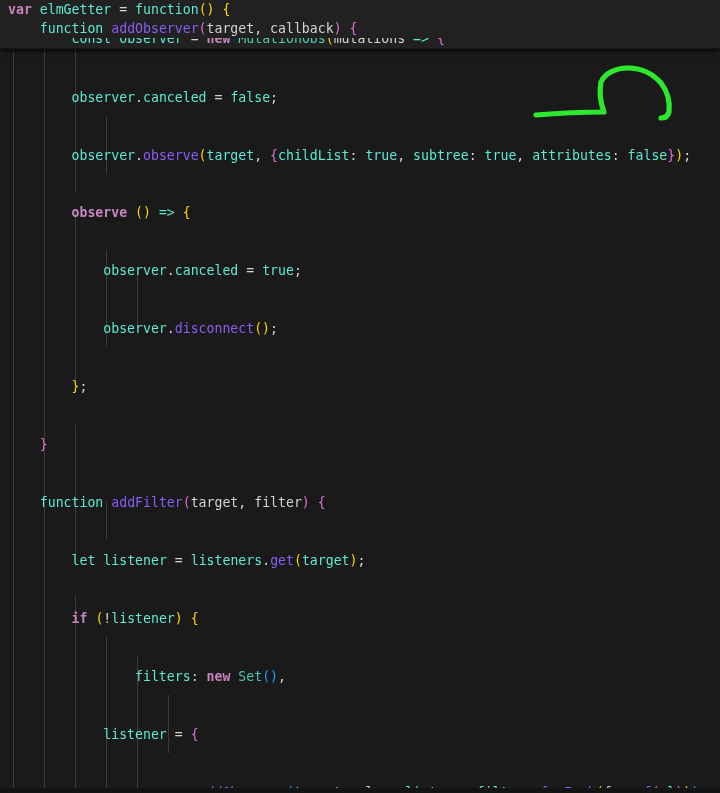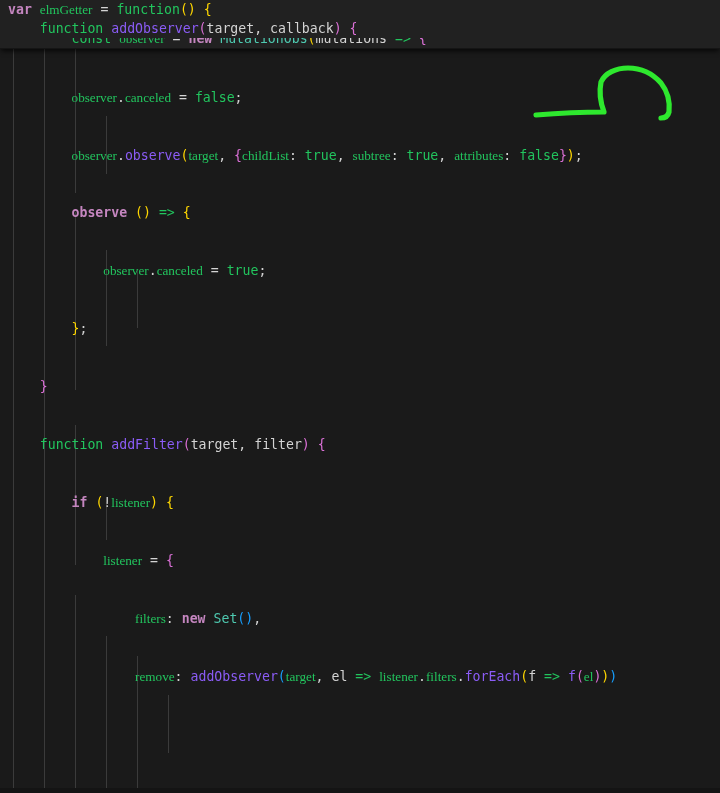--- a/index.html
+++ b/index.html
@@ -58,23 +58,23 @@
     z-index: 7;
   }
   #hscroll-thumb {
     position: absolute; left: 0; top: 0;
     height: 5px; width: 0px;
     background: #4a4a4a;
   }
 
   
   .kw   { color: #c586c0; font-weight: bold; }  
-  .kw2  { color: #22c55e; }  
+  .kw2  { color: #5eead4; }  
   .fn   { color: #8b5cf6; }  
-  .var  { color: #22c55e; font-family: Liberation Serif, serif; }  
+  .var  { color: #5eead4; }  
   .par  { color: #d4d4d4; }  
   .op   { color: #d4d4d4; }  
   .b1   { color: #ffd700; }  
   .b2   { color: #da70d6; }  
   .b3   { color: #179fff; }  
 
   
   #annotation {
     position: absolute; left: 0; top: 0;
     width: 720px; height: 793px;
@@ -101,26 +101,28 @@
     <div class="guide" style="left: 137px; top: 656px; height: 137px; background: rgb(59, 59, 59);"></div>
     <div class="guide" style="left: 168px; top: 695px; height: 58px; background: rgb(59, 59, 59);"></div>
   </div>
 
   <div id="code-body">
     <div class="ln">        <span class="b1">}</span><span class="b2">)</span><span class="op">;</span></div>
     <div class="ln">        <span class="var">observer</span><span class="op">.</span><span class="var">canceled</span> <span class="op">=</span> <span class="kw2">false</span><span class="op">;</span></div>
     <div class="ln">        <span class="var">observer</span><span class="op">.</span><span class="fn">observe</span><span class="b1">(</span><span class="var">target</span><span class="op">,</span> <span class="b2">{</span><span class="var">childList</span><span class="op">:</span> <span class="kw2">true</span><span class="op">,</span> <span class="var">subtree</span><span class="op">:</span> <span class="kw2">true</span><span class="op">,</span> <span class="var">attributes</span><span class="op">:</span> <span class="kw2">false</span><span class="b2">}</span><span class="b1">)</span><span class="op">;</span></div>
     <div class="ln">        <span class="kw">observe</span> <span class="b1">()</span> <span class="kw2">=&gt;</span> <span class="b1">{</span></div>
     <div class="ln">            <span class="var">observer</span><span class="op">.</span><span class="var">canceled</span> <span class="op">=</span> <span class="kw2">true</span><span class="op">;</span></div>
+    <div class="ln">            <span class="var">observer</span><span class="op">.</span><span class="fn">disconnect</span><span class="b1">()</span><span class="op">;</span></div>
     <div class="ln">        <span class="b1">}</span><span class="op">;</span></div>
     <div class="ln">    <span class="b2">}</span></div>
     <div class="ln">    <span class="kw2">function</span> <span class="fn">addFilter</span><span class="b2">(</span><span class="par">target</span><span class="op">,</span> <span class="par">filter</span><span class="b2">)</span> <span class="b2">{</span></div>
+    <div class="ln">        <span class="kw2">let</span> <span class="var">listener</span> <span class="op">=</span> <span class="var">listeners</span><span class="op">.</span><span class="fn">get</span><span class="b1">(</span><span class="var">target</span><span class="b1">)</span><span class="op">;</span></div>
     <div class="ln">        <span class="kw">if</span> <span class="b1">(</span><span class="op">!</span><span class="var">listener</span><span class="b1">)</span> <span class="b1">{</span></div>
+    <div class="ln">                <span class="var">filters</span><span class="op">:</span> <span class="kw">new</span> <span class="fn" style="color:#4ec9b0">Set</span><span class="b3">()</span><span class="op">,</span></div>
     <div class="ln">            <span class="var">listener</span> <span class="op">=</span> <span class="b2">{</span></div>
-    <div class="ln">                <span class="var">filters</span><span class="op">:</span> <span class="kw">new</span> <span class="fn" style="color:#4ec9b0">Set</span><span class="b3">()</span><span class="op">,</span></div>
     <div class="ln">                <span class="var">remove</span><span class="op">:</span> <span class="fn">addObserver</span><span class="b3">(</span><span class="var">target</span><span class="op">,</span> <span class="par">el</span> <span class="kw2">=&gt;</span> <span class="var">listener</span><span class="op">.</span><span class="var">filters</span><span class="op">.</span><span class="fn">forEach</span><span class="b1">(</span><span class="par">f</span> <span class="kw2">=&gt;</span> <span class="fn">f</span><span class="b2">(</span><span class="var">el</span><span class="b2">)</span><span class="b1">)</span><span class="b3">)</span></div>
     
     
     
     
     
     
     
     
     

